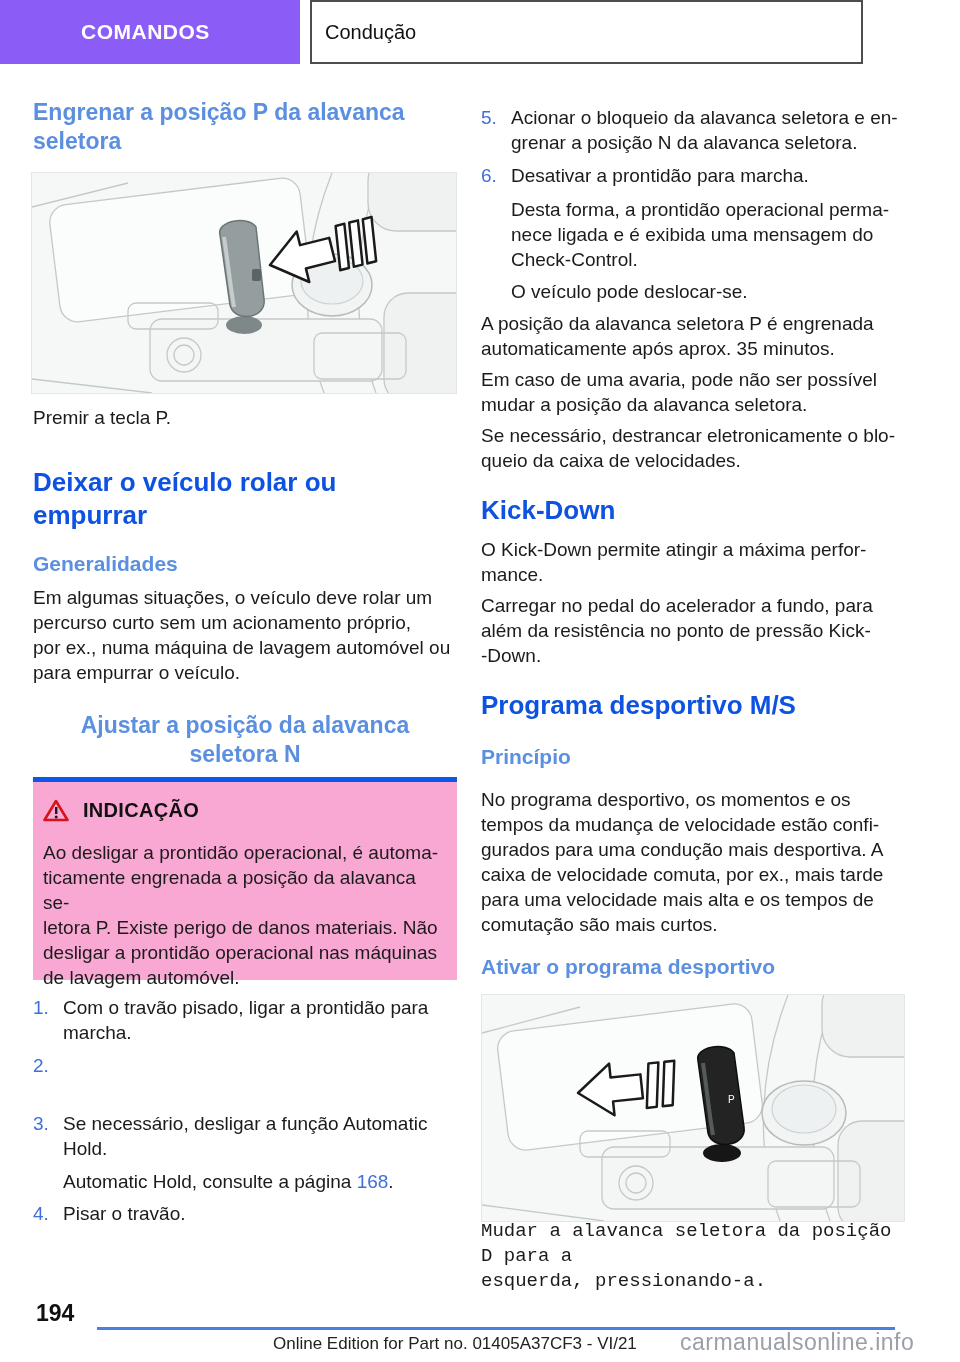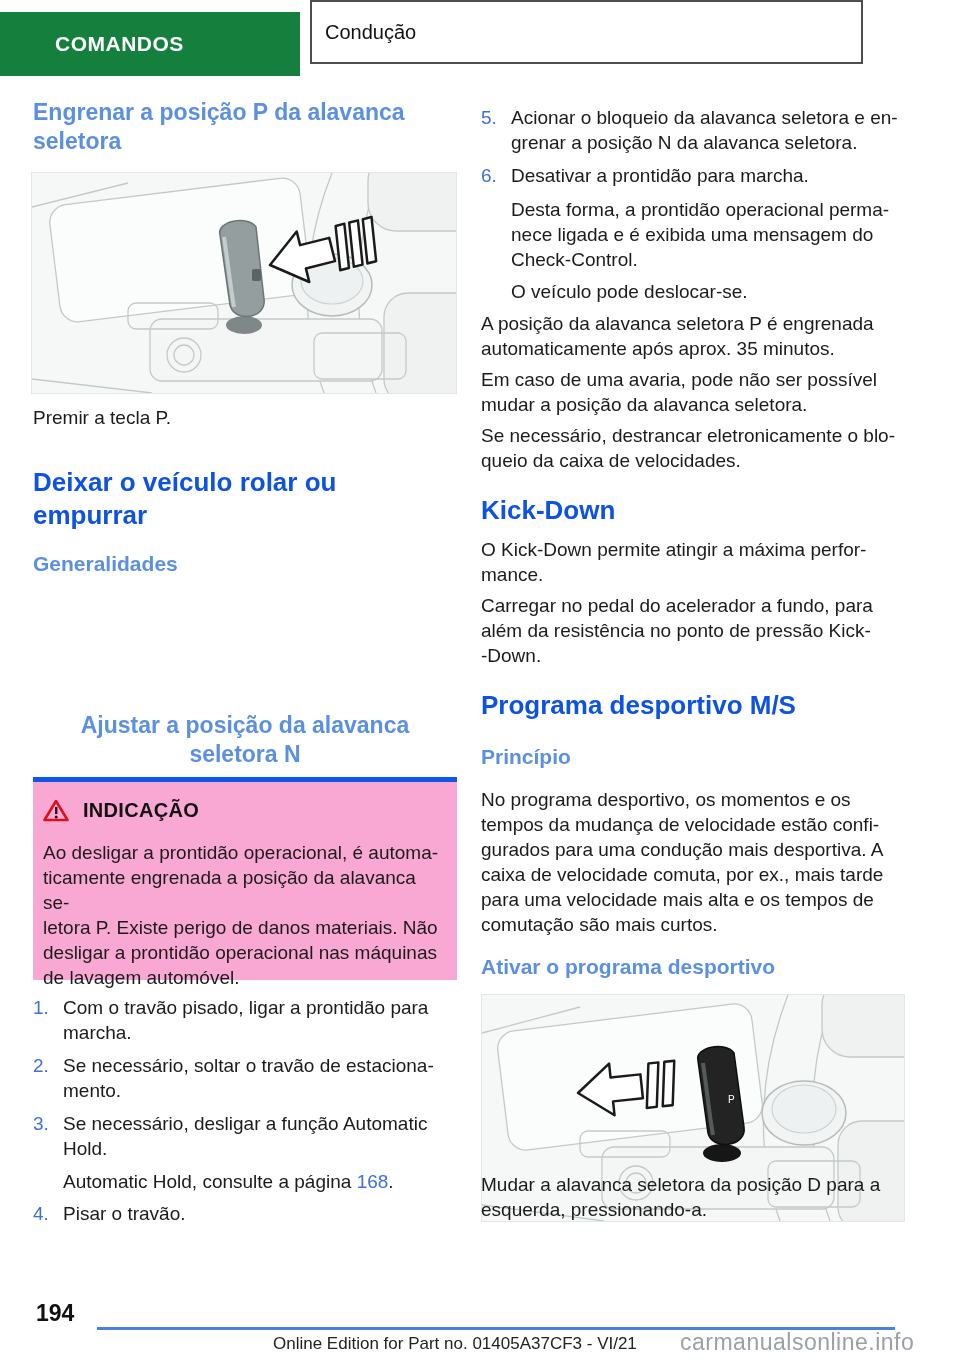--- a/index.html
+++ b/index.html
@@ -3,22 +3,22 @@
 <meta charset="utf-8">
 <style>
   html,body{margin:0;padding:0;background:#ffffff;}
   .page{
     position:relative;width:960px;height:1362px;background:#ffffff;overflow:hidden;
     font-family:"Liberation Sans","DejaVu Sans",sans-serif;color:#1b1b1b;
   }
   .abs{position:absolute;}
   .pre{white-space:pre-line;}
   
-  .chapter-tab{left:0;top:12px;width:300px;height:64px;background:#15803d;color:#ffffff;
-    font-size:21px;font-weight:bold;letter-spacing:.5px;line-height:64px;padding-left:55px;box-sizing:border-box;}
+  .chapter-tab{left:0;top:0;width:300px;height:64px;background:#8b5cf6;color:#ffffff;
+    font-size:21px;font-weight:bold;letter-spacing:.5px;line-height:64px;padding-left:81px;box-sizing:border-box;}
   .section-box{left:310px;top:0;width:553px;height:64px;background:#ffffff;border:2px solid #4d4d4d;box-sizing:border-box;
     font-size:20px;line-height:60px;padding-left:13px;color:#111;}
   
   .h1{font-size:26px;line-height:33px;font-weight:bold;color:#0d52e0;}
   .h2a{font-size:23px;line-height:29px;font-weight:bold;color:#5b8fe0;}
   .h2b{font-size:21px;line-height:26px;font-weight:bold;color:#5b8fe0;}
   .body{font-size:19px;line-height:25px;color:#1b1b1b;}
   .colL{left:33px;width:424px;}
   .colR{left:481px;width:424px;}
   
@@ -91,20 +91,24 @@
     </svg>
   </div>
 
   <div class="abs colL body" style="top:405px;">Premir a tecla P.</div>
 
   <div class="abs colL h1 pre" style="top:466px;">Deixar o veículo rolar ou
 empurrar</div>
 
   <div class="abs colL h2b" style="top:551px;">Generalidades</div>
 
+  <div class="abs colL body pre" style="top:585px;">Em algumas situações, o veículo deve rolar um
+percurso curto sem um acionamento próprio,
+por ex., numa máquina de lavagem automóvel ou
+para empurrar o veículo.</div>
 
   <div class="abs colL h2a pre" style="top:711px;text-align:center;">Ajustar a posição da alavanca
 seletora N</div>
 
   <div class="abs notice">
     <div class="notice-bar"></div>
     <div class="notice-title">
       <svg width="26" height="23" viewBox="0 0 26 23">
         <polygon points="13,2 24.5,21 1.5,21" fill="none" stroke="#d6121a" stroke-width="2.6" stroke-linejoin="round"></polygon>
         <rect x="12" y="8" width="2.4" height="7" fill="#1b1b1b"></rect>
@@ -117,22 +121,20 @@
 letora P. Existe perigo de danos materiais. Não
 desligar a prontidão operacional nas máquinas
 de lavagem automóvel.</div>
   </div>
 
   <div class="abs body li-num" style="left:33px;top:995px;">1.</div>
   <div class="abs body li-text pre" style="left:63px;top:995px;">Com o travão pisado, ligar a prontidão para
 marcha.</div>
 
   <div class="abs body li-num" style="left:33px;top:1053px;">2.</div>
-  <div class="abs body li-text pre" style="left:63px;top:1053px;">Se necessário, soltar o travão de estaciona-
-mento.</div>
 
   <div class="abs body li-num" style="left:33px;top:1111px;">3.</div>
   <div class="abs body li-text pre" style="left:63px;top:1111px;">Se necessário, desligar a função Automatic
 Hold.</div>
   <div class="abs body li-text" style="left:63px;top:1169px;">
     <span>Automatic Hold, consulte a página </span><a class="xref">168</a><span>.</span>
   </div>
 
   <div class="abs body li-num" style="left:33px;top:1201px;">4.</div>
   <div class="abs body li-text pre" style="left:63px;top:1201px;">Pisar o travão.</div>
@@ -206,21 +208,21 @@
       <g transform="translate(96,98) rotate(-6)" fill="#ffffff" stroke="#1a1a1a" stroke-width="2.5" stroke-linejoin="round">
         <polygon points="0,0 34,-26 34,-12 64,-12 64,12 34,12 34,26"></polygon>
         <g transform="skewX(-8)">
           <rect x="70" y="-22" width="10" height="44"></rect>
           <rect x="86" y="-22" width="10" height="44"></rect>
         </g>
       </g>
     </svg>
   </div>
 
-  <div class="abs colR body pre" style="top:1172px;">Mudar a alavanca seletora da posição D para a
+  <div class="abs colR body pre" style="top:1219px;font-family:Liberation Mono, monospace;">Mudar a alavanca seletora da posição D para a
 esquerda, pressionando-a.</div>
 
   <div class="abs page-number">194</div>
   <div class="abs footer-line"></div>
   <div class="abs edition">Online Edition for Part no. 01405A37CF3 - VI/21</div>
   <div class="abs watermark">carmanualsonline.info</div>
 
 </div>
 
 </body></html>

